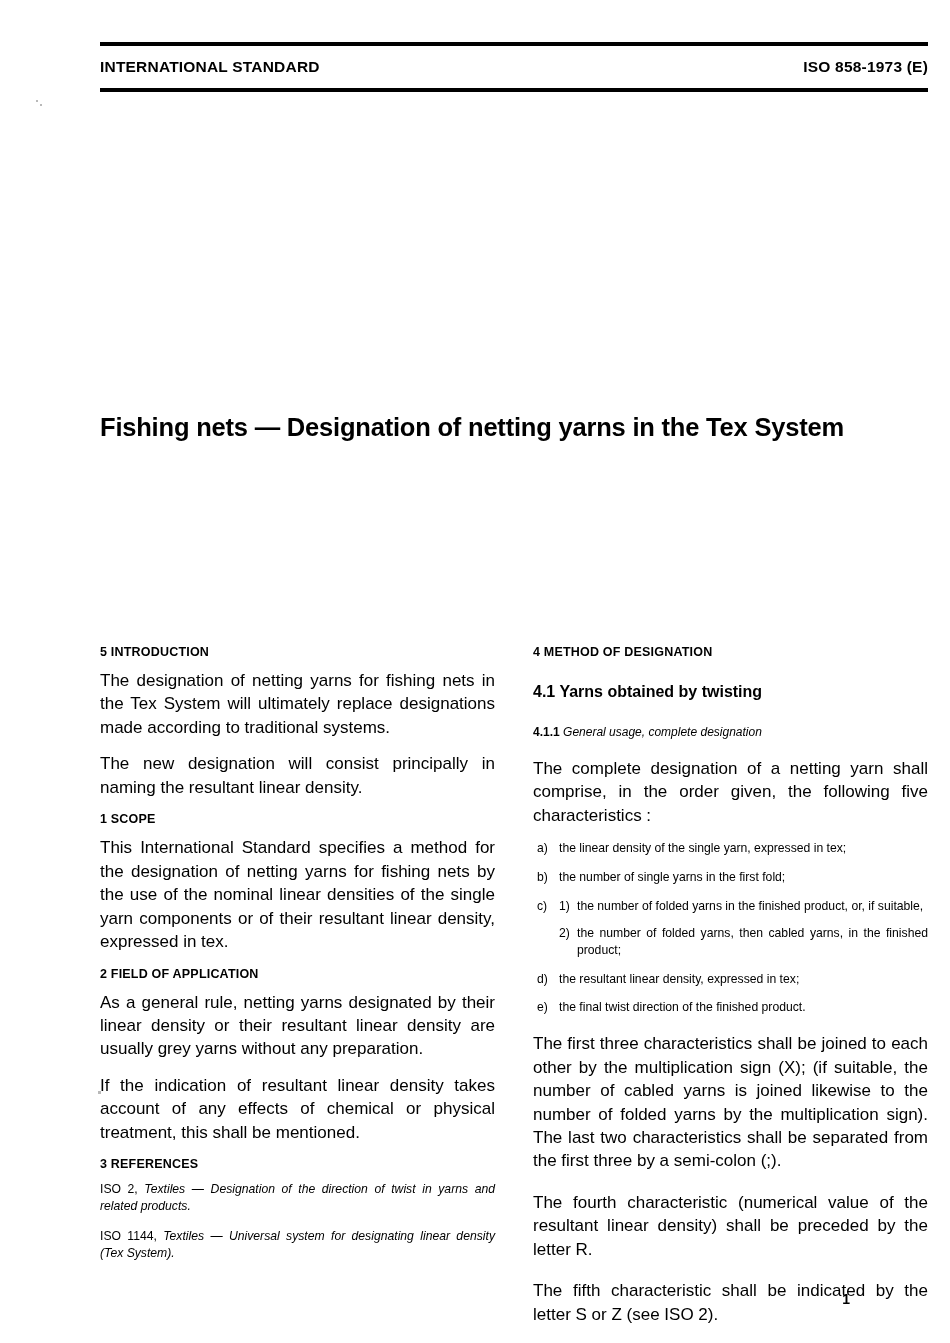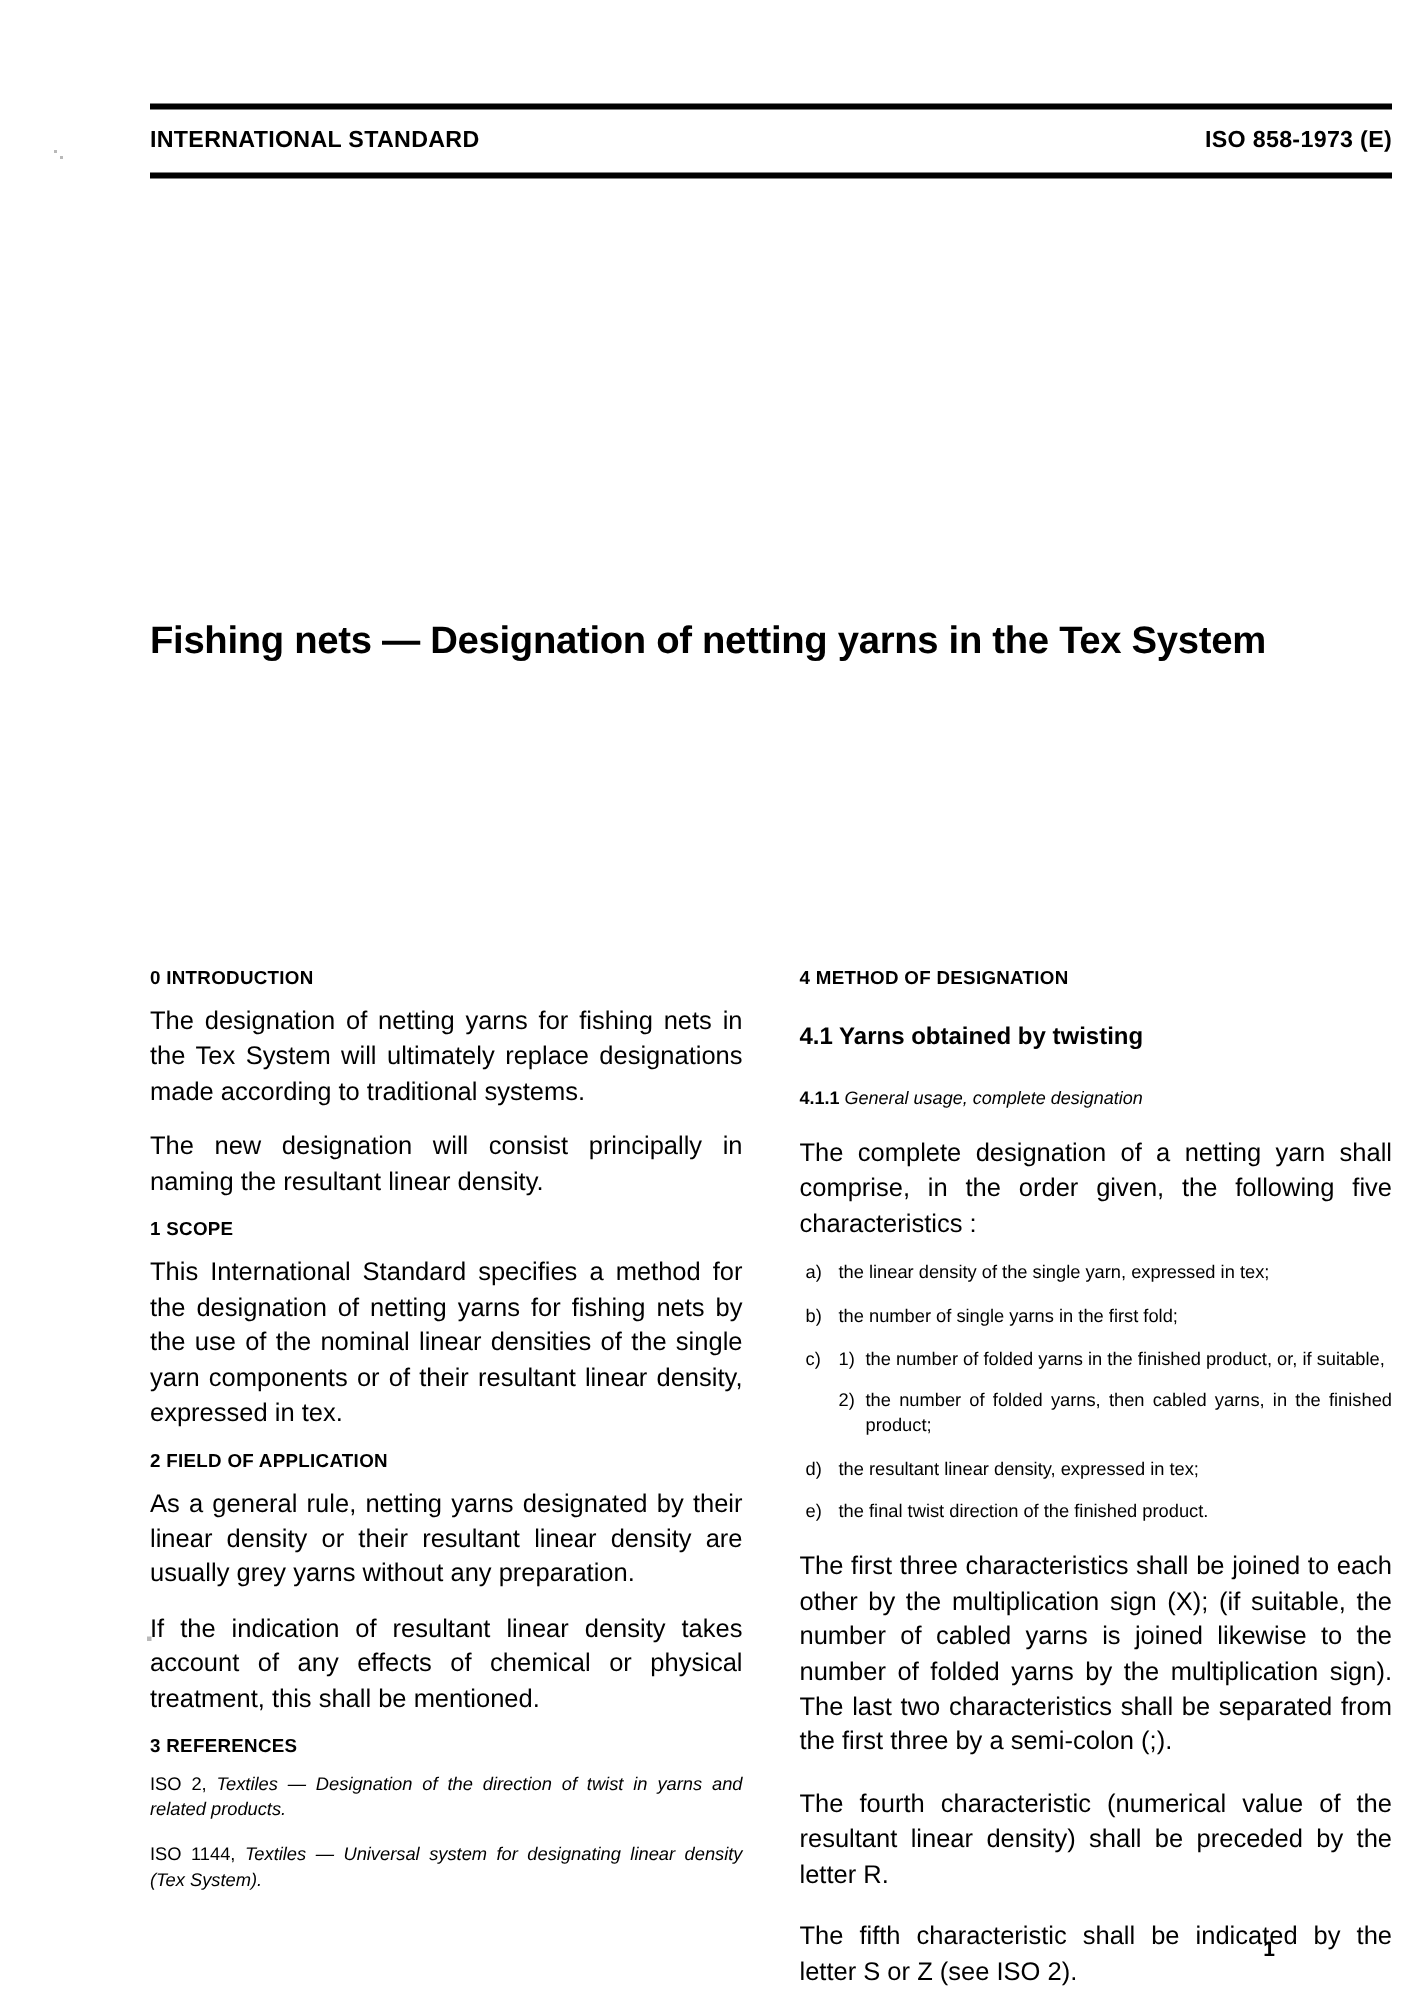--- a/index.html
+++ b/index.html
@@ -20,21 +20,21 @@
     left: 0; top: 0;
     width: 950px;
     height: 1343px;
     box-sizing: border-box;
   }
 
   
   .header {
     position: absolute;
     left: 100px;
-    top: 69px;
+    top: 42px;
     width: 828px;
   }
   .rule-top {
     height: 4px;
     background: #000;
     width: 100%;
   }
   .rule-bottom {
     height: 4px;
     background: #000;
@@ -194,21 +194,21 @@
     </div>
     <div class="rule-bottom"></div>
   </div>
 
   <div class="doc-title">Fishing nets — Designation of netting yarns in the Tex System</div>
 
   <div class="columns">
 
     <div class="col">
 
-      <h2 class="sec">0  INTRODUCTION</h2>
+      <h2 class="sec">5  INTRODUCTION</h2>
       <p class="body">The designation of netting yarns for fishing nets in the Tex System will ultimately replace designations made according to traditional systems.</p>
       <p class="body">The new designation will consist principally in naming the resultant linear density.</p>
 
       <h2 class="sec gap-before">1  SCOPE</h2>
       <p class="body">This International Standard specifies a method for the designation of netting yarns for fishing nets by the use of the nominal linear densities of the single yarn components or of their resultant linear density, expressed in tex.</p>
 
       <h2 class="sec gap-before">2  FIELD OF APPLICATION</h2>
       <p class="body">As a general rule, netting yarns designated by their linear density or their resultant linear density are usually grey yarns without any preparation.</p>
       <p class="body">If the indication of resultant linear density takes account of any effects of chemical or physical treatment, this shall be mentioned.</p>
 

